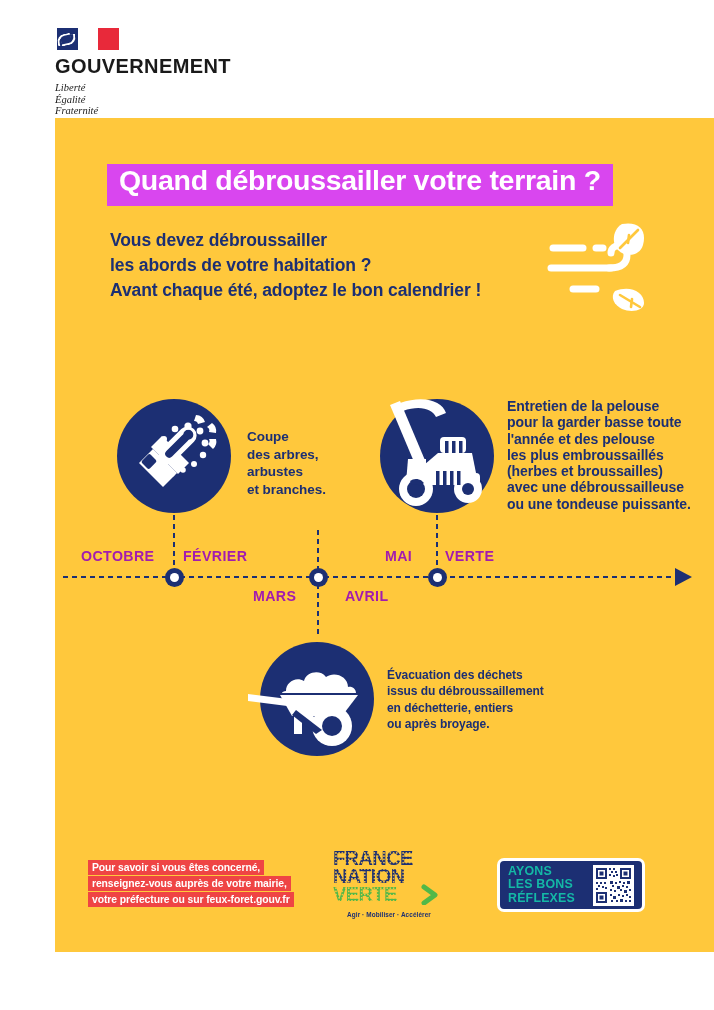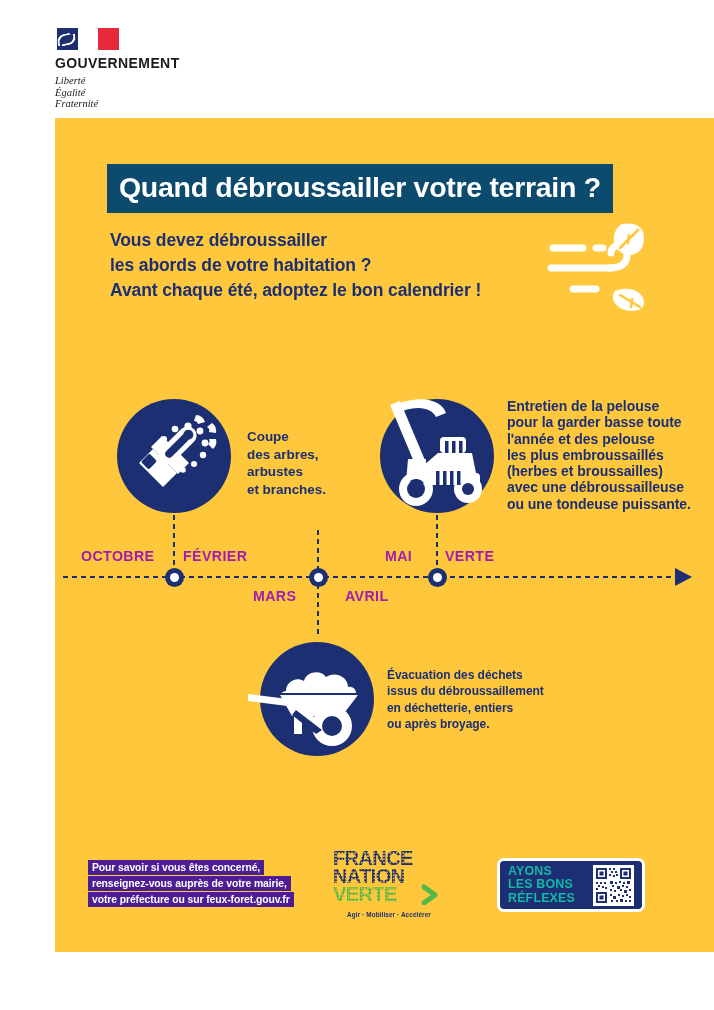--- a/index.html
+++ b/index.html
@@ -56,21 +56,21 @@
     left: 2px;
     top: 6px;
     width: 12px;
     height: 9px;
     border-top: 2px solid #ffffff;
     border-left: 2px solid #ffffff;
     border-radius: 8px 0 0 0;
     transform: rotate(-12deg);
   }
   #gov-title {
-    font-size: 14px;
+    font-size: 20px;
     font-weight: bold;
     letter-spacing: 0.4px;
     color: #1a1a1a;
     margin-top: 5px;
     font-family: "Liberation Sans", sans-serif;
   }
   #gov-motto {
     margin-top: 4px;
     font-family: "Liberation Serif", serif;
     font-style: italic;
@@ -87,26 +87,26 @@
     width: 659px;
     height: 834px;
     background: #FFC83C;
   }
 
   
   #title-banner {
     position: absolute;
     left: 52px;
     top: 46px;
-    background: #0c4a6e;
+    background: #d946ef;
     color: #ffffff;
     font-size: 28.5px;
     font-weight: bold;
     letter-spacing: -0.3px;
-    padding: 7px 12px 9px 12px;
+    padding: 0 12px 9px 12px;
     white-space: nowrap;
   }
 
   
   #subtitle {
     position: absolute;
     left: 55px;
     top: 110px;
     color: #1c2f73;
     font-size: 17.5px;
@@ -236,21 +236,21 @@
   #m-juin    { left: 390px; top: 430px; }
 
   
   #info-lines {
     position: absolute;
     left: 33px;
     top: 742px;
   }
   #info-lines .line {
     display: table;
-    background: #4c1d95;
+    background: #ef4444;
     color: #ffffff;
     font-size: 10.4px;
     font-weight: bold;
     letter-spacing: -0.1px;
     padding: 2px 4px 2px 4px;
     margin-bottom: 1px;
     white-space: nowrap;
   }
 
   

